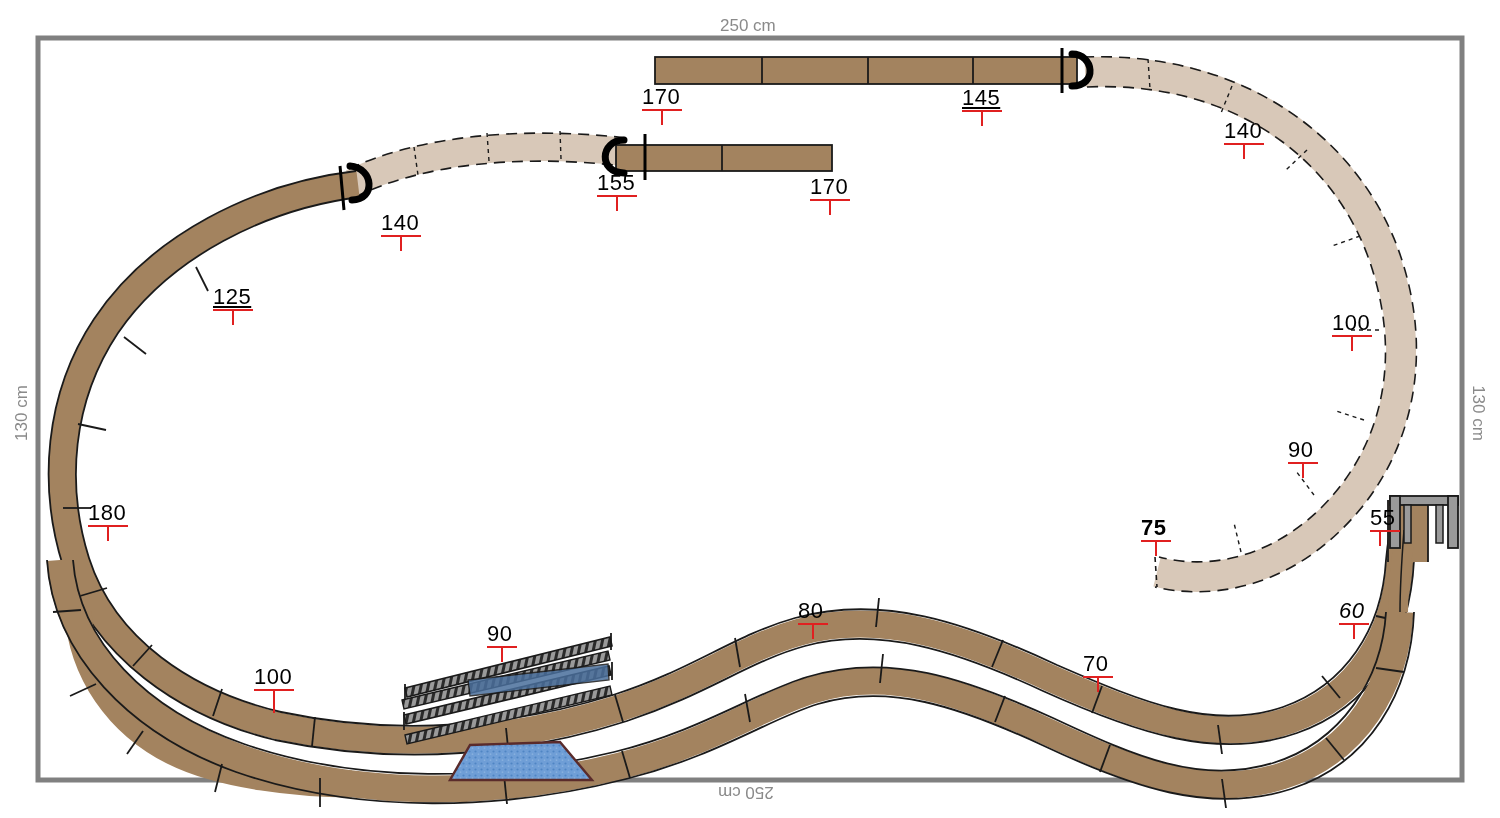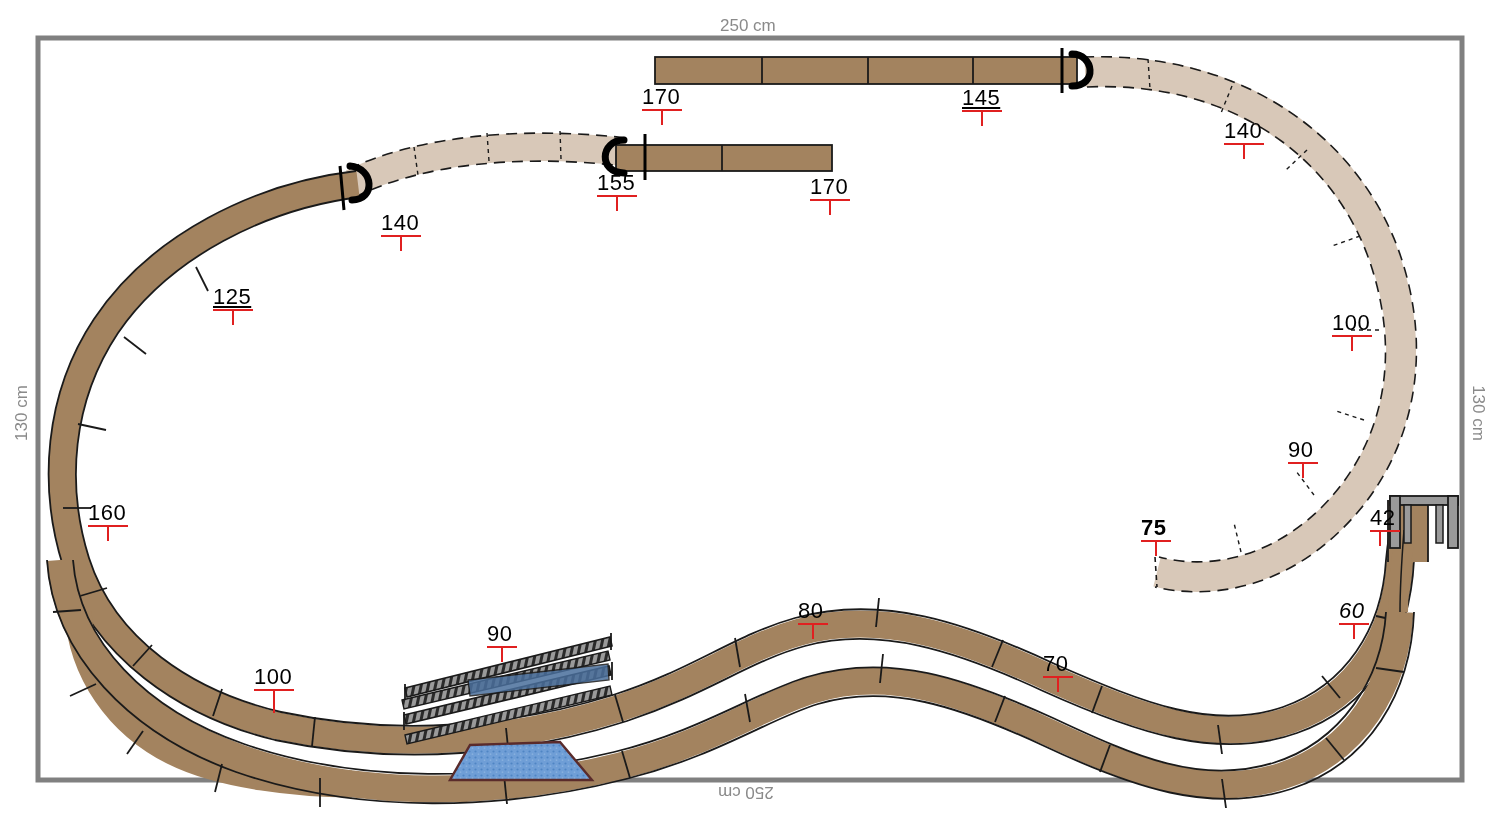--- a/index.html
+++ b/index.html
@@ -322,36 +322,36 @@
 
   <div class="dim" style="left:1141px;top:515px;font-weight:bold;">
     <span>75</span>
     <svg width="34" height="18" style="display:block;margin-top:-2px;">
       <line x1="0" y1="2" x2="30" y2="2" stroke="#e02020" stroke-width="2"></line>
       <line x1="15" y1="2" x2="15" y2="17" stroke="#e02020" stroke-width="2"></line>
     </svg>
   </div>
 
   <div class="dim" style="left:1370px;top:505px;">
-    <span>42</span>
+    <span>55</span>
     <svg width="34" height="18" style="display:block;margin-top:-2px;">
       <line x1="0" y1="2" x2="30" y2="2" stroke="#e02020" stroke-width="2"></line>
       <line x1="10" y1="2" x2="10" y2="17" stroke="#e02020" stroke-width="2"></line>
     </svg>
   </div>
 
   <div class="dim" style="left:1339px;top:598px;font-style:italic;">
     <span>60</span>
     <svg width="34" height="18" style="display:block;margin-top:-2px;">
       <line x1="0" y1="2" x2="30" y2="2" stroke="#e02020" stroke-width="2"></line>
       <line x1="15" y1="2" x2="15" y2="17" stroke="#e02020" stroke-width="2"></line>
     </svg>
   </div>
 
-  <div class="dim" style="left:1043px;top:651px;">
+  <div class="dim" style="left:1083px;top:651px;">
     <span>70</span>
     <svg width="34" height="18" style="display:block;margin-top:-2px;">
       <line x1="0" y1="2" x2="30" y2="2" stroke="#e02020" stroke-width="2"></line>
       <line x1="15" y1="2" x2="15" y2="17" stroke="#e02020" stroke-width="2"></line>
     </svg>
   </div>
 
   <div class="dim" style="left:798px;top:598px;">
     <span>80</span>
     <svg width="34" height="18" style="display:block;margin-top:-2px;">
@@ -370,21 +370,21 @@
 
   <div class="dim" style="left:254px;top:664px;">
     <span>100</span>
     <svg width="44" height="26" style="display:block;margin-top:-2px;">
       <line x1="0" y1="2" x2="40" y2="2" stroke="#e02020" stroke-width="2"></line>
       <line x1="20" y1="2" x2="20" y2="25" stroke="#e02020" stroke-width="2"></line>
     </svg>
   </div>
 
   <div class="dim" style="left:88px;top:500px;">
-    <span>160</span>
+    <span>180</span>
     <svg width="44" height="18" style="display:block;margin-top:-2px;">
       <line x1="0" y1="2" x2="40" y2="2" stroke="#e02020" stroke-width="2"></line>
       <line x1="20" y1="2" x2="20" y2="17" stroke="#e02020" stroke-width="2"></line>
     </svg>
   </div>
 
   <div class="dim" style="left:213px;top:284px;text-decoration:underline;">
     <span>125</span>
     <svg width="44" height="18" style="display:block;margin-top:-2px;">
       <line x1="0" y1="2" x2="40" y2="2" stroke="#e02020" stroke-width="2"></line>

